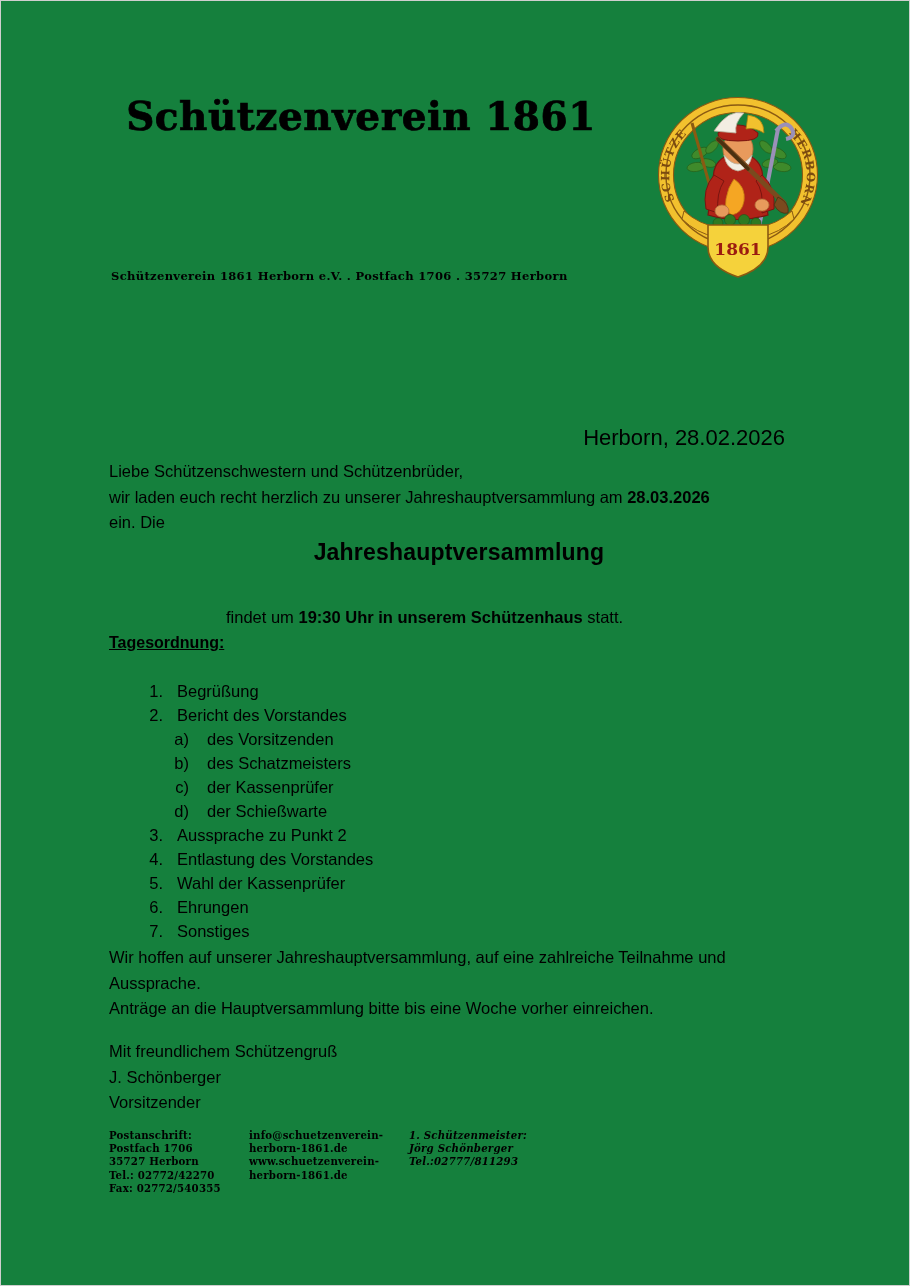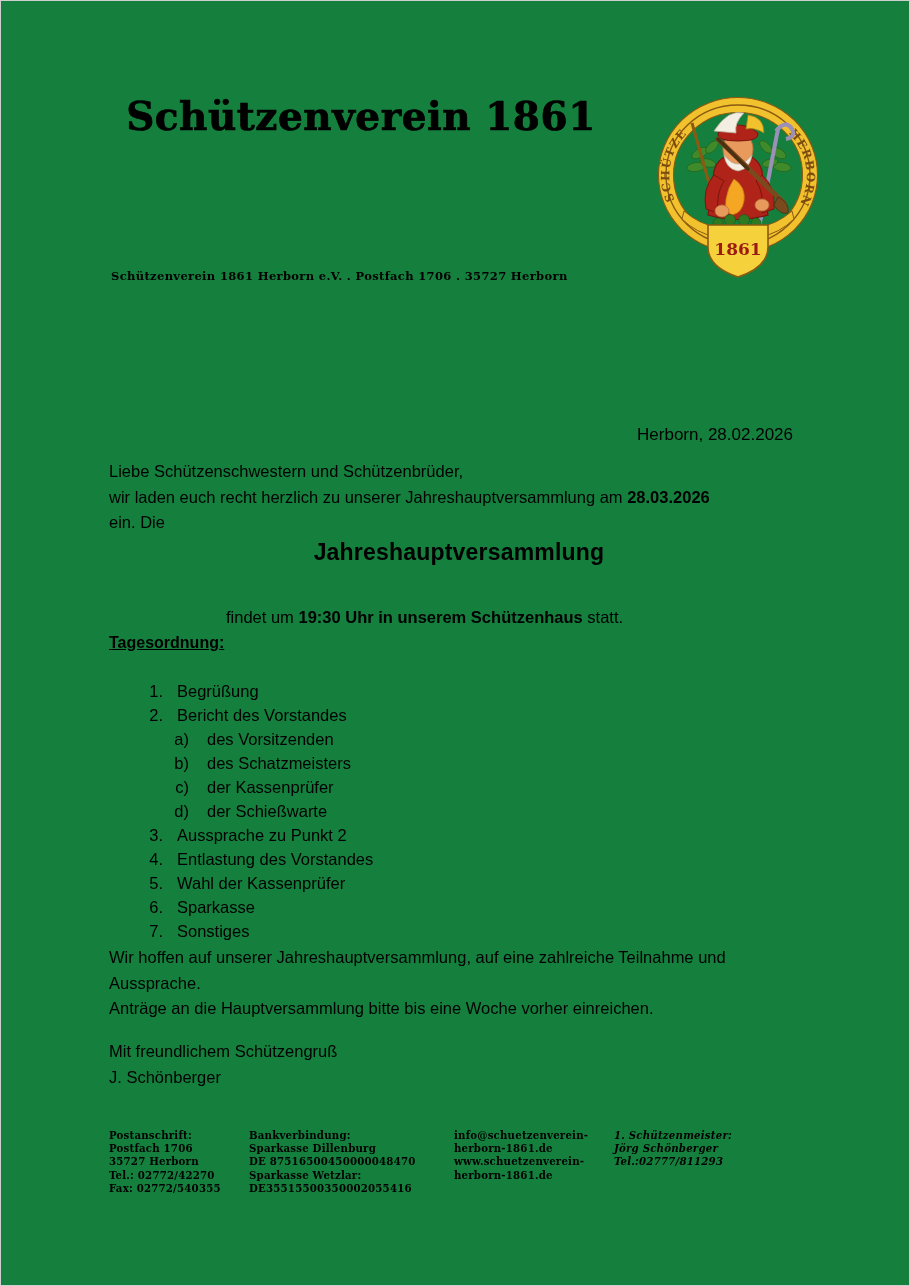--- a/index.html
+++ b/index.html
@@ -61,23 +61,23 @@
     font-family: "DejaVu Serif", "Liberation Serif", serif;
     font-weight: 700;
     font-size: 11.5px;
     letter-spacing: 0.35px;
     white-space: nowrap;
   }
 
   
   .date-line {
     position: absolute;
-    right: 116px;
+    right: 124px;
     top: 424px;
-    font-size: 17px;
+    font-size: 22px;
     white-space: nowrap;
   }
   .body-block {
     position: absolute;
     left: 108px;
     top: 458px;
     width: 700px;
     font-size: 16.5px;
     line-height: 25.5px;
   }
@@ -306,54 +306,48 @@
       <div class="agenda-item">
         <span class="marker">4.</span>
         <span class="label">Entlastung des Vorstandes</span>
       </div>
       <div class="agenda-item">
         <span class="marker">5.</span>
         <span class="label">Wahl der Kassenprüfer</span>
       </div>
       <div class="agenda-item">
         <span class="marker">6.</span>
-        <span class="label">Sparkasse</span>
+        <span class="label">Ehrungen</span>
       </div>
       <div class="agenda-item">
         <span class="marker">7.</span>
         <span class="label">Sonstiges</span>
       </div>
     </div>
 
   <div class="closing">
     <p>Wir hoffen auf unserer Jahreshauptversammlung, auf eine zahlreiche Teilnahme und</p>
     <p>Aussprache.</p>
     <p>Anträge an die Hauptversammlung bitte bis eine Woche vorher einreichen.</p>
   </div>
 
   <div class="signoff">
     <p>Mit freundlichem Schützengruß</p>
     <p>J. Schönberger</p>
+    <p>Vorsitzender</p>
   </div>
 
   <div class="footer">
     <div class="col c1">
         <div class="fline">Postanschrift:</div>
         <div class="fline">Postfach 1706</div>
         <div class="fline">35727 Herborn</div>
         <div class="fline">Tel.: 02772/42270</div>
         <div class="fline">Fax: 02772/540355</div>
       </div>
-    <div class="col c2">
-        <div class="fline">Bankverbindung:</div>
-        <div class="fline">Sparkasse Dillenburg</div>
-        <div class="fline">DE 87516500450000048470</div>
-        <div class="fline">Sparkasse Wetzlar:</div>
-        <div class="fline">DE35515500350002055416</div>
-      </div>
     <div class="col c3">
         <div class="fline">info@schuetzenverein-</div>
         <div class="fline">herborn-1861.de</div>
         <div class="fline">www.schuetzenverein-</div>
         <div class="fline">herborn-1861.de</div>
       </div>
     <div class="col c4">
         <div class="fline">1. Schützenmeister:</div>
         <div class="fline">Jörg Schönberger</div>
         <div class="fline">Tel.:02777/811293</div>

